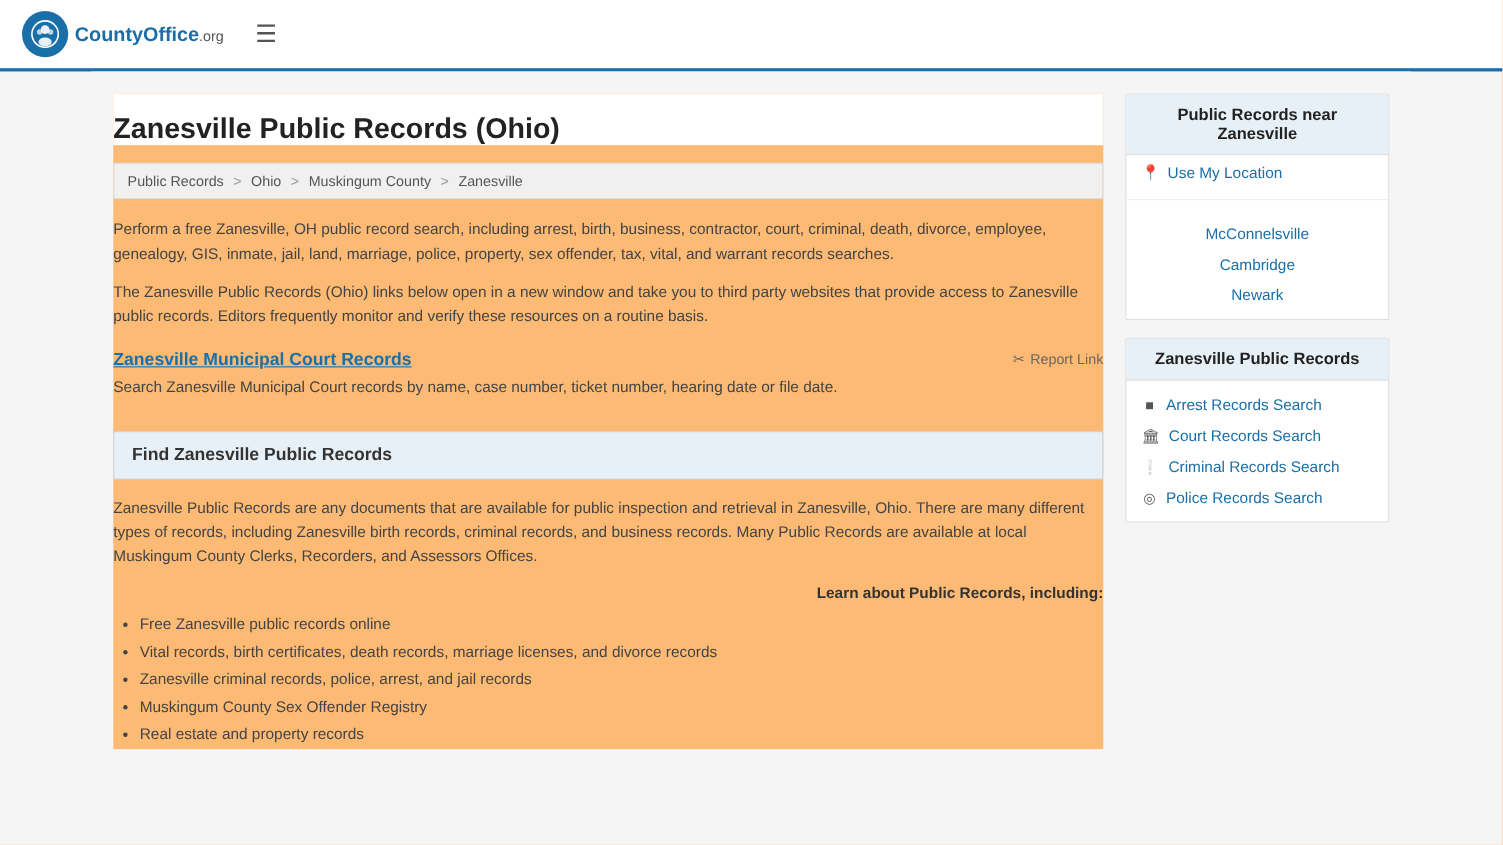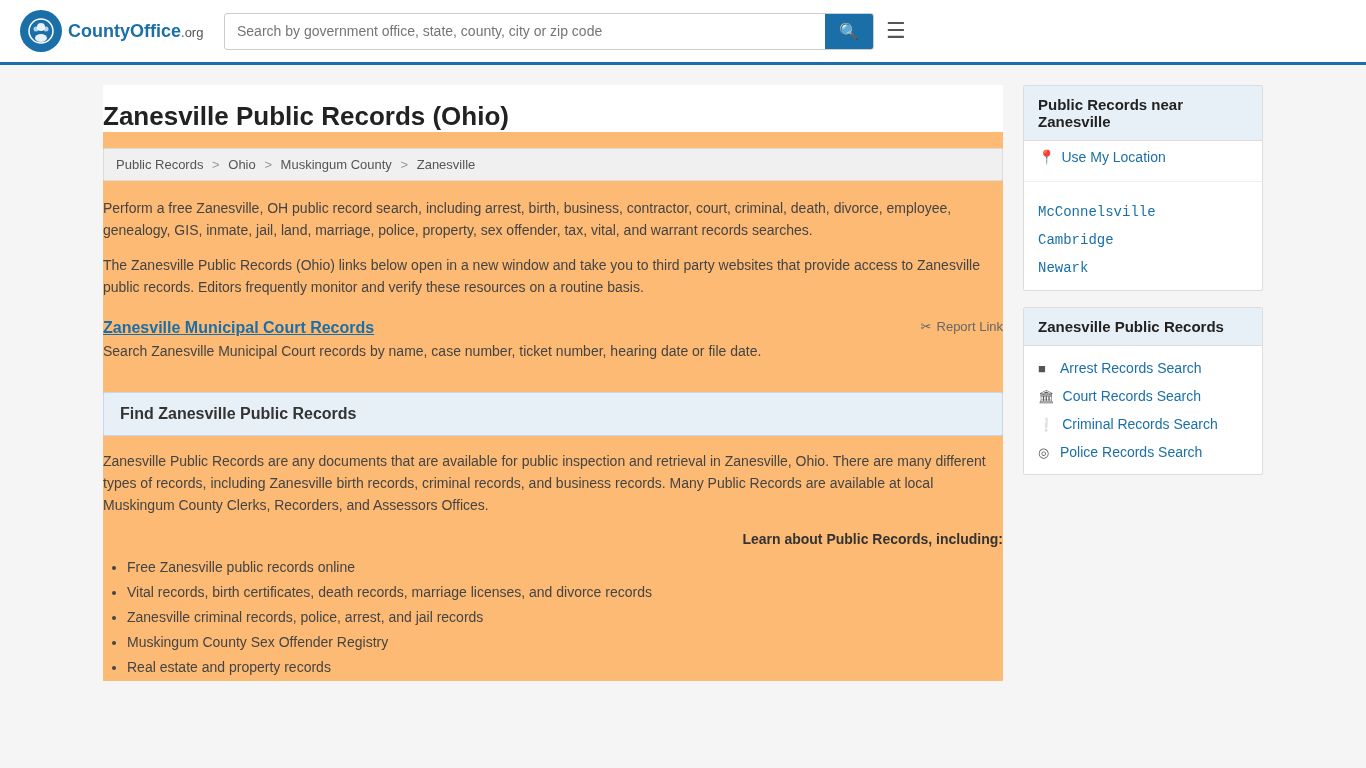--- a/index.html
+++ b/index.html
@@ -193,40 +193,40 @@
       margin-left: 24px;
       font-size: 14px;
       line-height: 1.8;
       color: #444;
     }
 
     
     .sidebar {
       width: 240px;
       min-width: 220px;
+      text-align: center;
     }
 
     .sidebar-section {
       background: #fff;
       border: 1px solid #ddd;
       margin-bottom: 16px;
       border-radius: 2px;
     }
     .sidebar-section-title {
       background: #e8f0f7;
       padding: 10px 14px;
       font-size: 15px;
       font-weight: bold;
       color: #222;
       border-bottom: 1px solid #ddd;
     }
     .sidebar-list {
       list-style: none;
       padding: 8px 0;
-      font-family: Liberation Mono, monospace;
     }
     .sidebar-list li {
       padding: 6px 14px;
       font-size: 14px;
     }
     .sidebar-list li a {
       color: #1a6fa8;
       text-decoration: none;
     }
     .sidebar-use-location {
@@ -280,24 +280,20 @@
         <circle cx="13" cy="13" r="12" fill="#1a6fa8" stroke="white" stroke-width="1.5"></circle>
         <circle cx="13" cy="9" r="4" fill="white" opacity="0.9"></circle>
         <ellipse cx="13" cy="20" rx="6" ry="4" fill="white" opacity="0.9"></ellipse>
         <circle cx="8" cy="11" r="2.5" fill="white" opacity="0.7"></circle>
         <circle cx="18" cy="11" r="2.5" fill="white" opacity="0.7"></circle>
       </svg>
     </div>
     <div>
       <span style="font-size:18px;font-weight:bold;color:#1a6fa8;">CountyOffice</span><span style="font-size:13px;color:#555;">.org</span>
     </div>
-  </div>
-  <div class="search-bar">
-    <input type="text" placeholder="Search by government office, state, county, city or zip code" style="">
-    <button>🔍</button>
   </div>
   <button class="menu-btn">☰</button>
 </header>
 
 <div class="main-container">
 
   <div class="content">
 
     <h1 class="page-title">Zanesville Public Records (Ohio)</h1>
 

